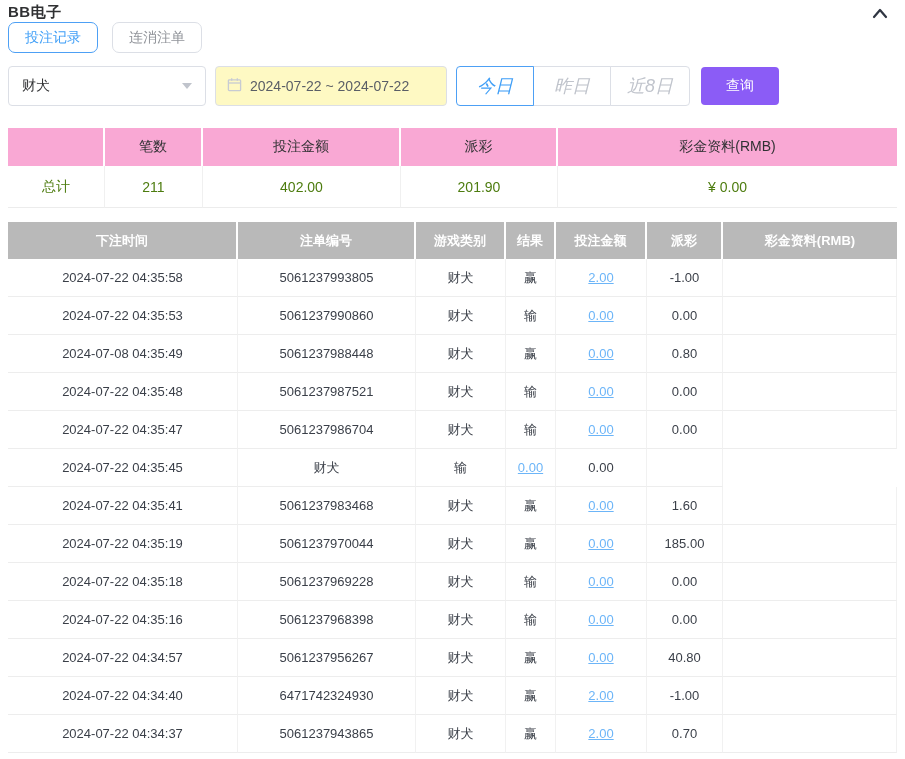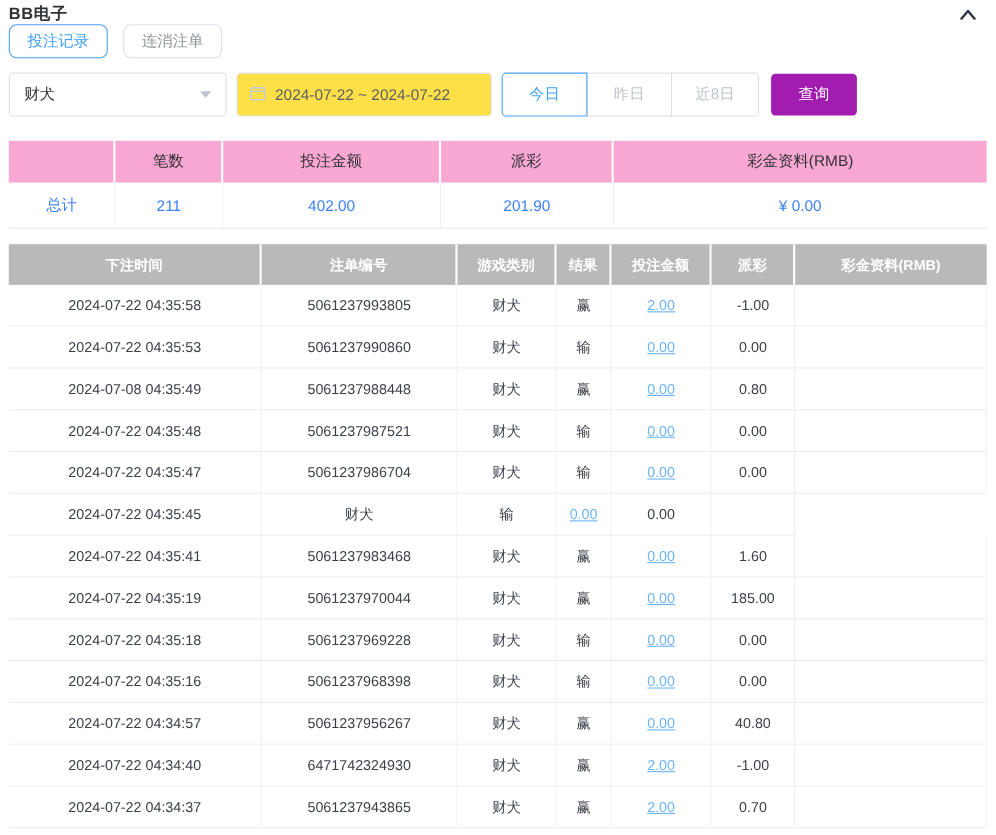--- a/index.html
+++ b/index.html
@@ -20,39 +20,39 @@
 
   
   .filters { margin-top:13px; display:flex; align-items:center; }
   .select-box { width:198px; height:40px; border:1px solid #dcdfe6; border-radius:4px;
     display:flex; align-items:center; justify-content:space-between; padding:0 13px;
     font-size:14px; color:#303133; cursor:pointer; background:#fff; }
   .caret-down { width:0; height:0; border-left:5px solid transparent; border-right:5px solid transparent;
     border-top:6px solid #c0c4cc; }
   .date-box { margin-left:9px; width:232px; height:40px; border:1px solid #dcdfe6; border-radius:4px;
     display:flex; align-items:center; padding:0 11px; gap:8px; font-size:14px; color:#5a5e66;
-    cursor:pointer; background:#fde047; }
+    cursor:pointer; background:#fef9c3; }
   .segmented { margin-left:9px; display:flex; height:40px; }
-  .seg { width:78px; display:flex; align-items:center; justify-content:center; font-size:14px;
-    color:#c0c4cc; border:1px solid #dcdfe6; background:#fff; cursor:pointer; }
+  .seg { width:78px; display:flex; align-items:center; justify-content:center; font-size:18px;
+    color:#c0c4cc; border:1px solid #dcdfe6; background:#fff; cursor:pointer;font-style:italic; }
   .seg + .seg { margin-left:-1px; }
   .seg:first-child { border-radius:4px 0 0 4px; }
   .seg:last-child { border-radius:0 4px 4px 0; width:80px; }
   .seg.active { border-color:#4da0f5; color:#409ff7; position:relative; z-index:1; }
-  .query-btn { margin-left:11px; width:78px; height:38px; background:#a21caf; color:#fff;
+  .query-btn { margin-left:11px; width:78px; height:38px; background:#8b5cf6; color:#fff;
     border:none; border-radius:4px; font-size:14px; cursor:pointer; }
 
   
   .summary { margin-top:22px; }
   .grid-sum { display:grid; grid-template-columns:97px 98px 198px 157px 1fr; }
   .sum-head .cell { background:#f9a8d4; height:38px; display:flex; align-items:center; justify-content:center;
     font-size:14px; color:#303133; border-right:2px solid #fff; }
   .sum-head .cell:last-child { border-right:none; }
   .sum-body .cell { height:42px; display:flex; align-items:center; justify-content:center;
-    font-size:14px; color:#3b82f6; border-right:1px solid #f0f0f0; border-bottom:1px solid #ececec; }
+    font-size:14px; color:#4d7c0f; border-right:1px solid #f0f0f0; border-bottom:1px solid #ececec; }
   .sum-body .cell:last-child { border-right:none; }
 
   
   .bet-table { margin-top:14px; }
   .grid-bet { display:grid; grid-template-columns:230px 178px 90px 50px 91px 76px 1fr; }
   .bet-head .cell { background:#b9b9b9; color:#fff; font-weight:bold; height:37px; font-size:13px;
     display:flex; align-items:center; justify-content:center; border-right:2px solid #fff; }
   .bet-head .cell:last-child { border-right:none; }
   .bet-row .cell { height:38px; display:flex; align-items:center; justify-content:center;
     font-size:13px; color:#3a3f48; border-right:1px solid #f1f1f1; border-bottom:1px solid #ededed; }

